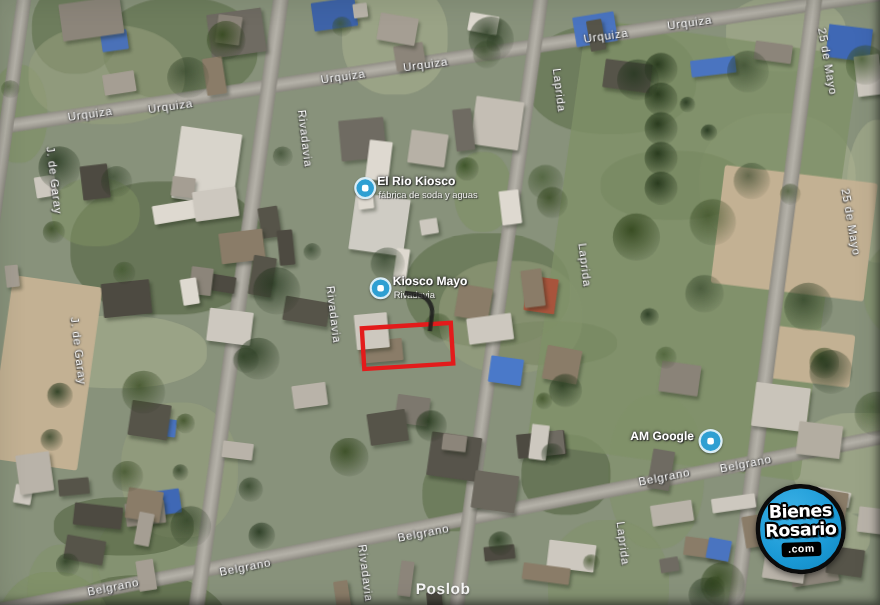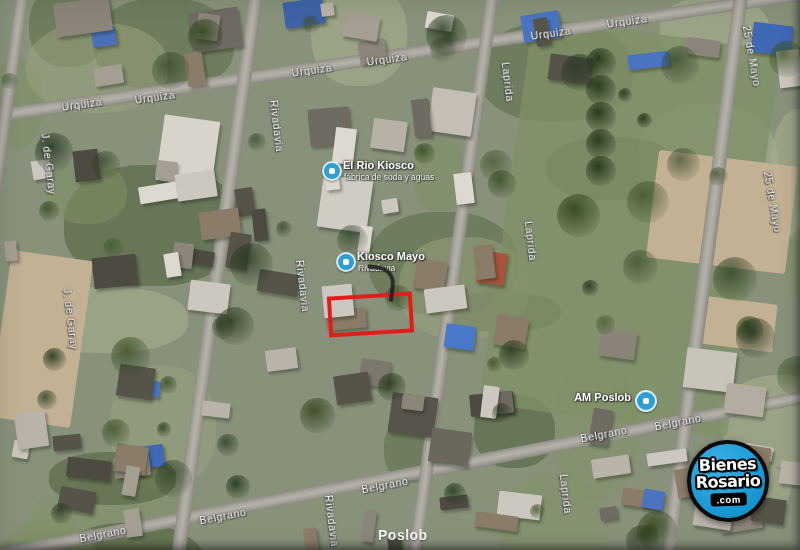--- a/index.html
+++ b/index.html
@@ -292,21 +292,21 @@
       <span class="poi-name" style="left: 343px; top: 159px;">El Rio Kiosco</span>
       <span class="poi-sub" style="left: 344px; top: 172px;">fábrica de soda y aguas</span>
       <div class="poi-marker" style="left: 336px; top: 252px; height: 16px; width: 16px; background: rgb(47, 159, 210); border: 2px solid rgb(217, 237, 246);">
         <div class="dot"></div>
       </div>
       <span class="poi-name" style="left: 357px; top: 250px;">Kiosco Mayo</span>
       <span class="poi-sub" style="left: 358px; top: 263px;">Rivadavia</span>
       <div class="poi-marker" style="left: 635px; top: 390px; height: 18px; width: 18px; background: rgb(47, 159, 210); border: 2px solid rgb(217, 237, 246);">
         <div class="dot"></div>
       </div>
-      <span class="poi-name" style="left: 631px; top: 391px; transform: translateX(-100%);">AM Poslob</span>
+      <span class="poi-name" style="left: 631px; top: 391px; transform: translateX(-100%);">AM Google</span>
     </div>
 
   <div id="highlight" style="left: 328px; top: 294px; width: 77px; height: 33px; border: 4px solid rgb(227, 27, 27); transform: rotate(-3.5deg);"></div>
   <div id="black-mark"></div>
 
   <div id="watermark">Poslob</div>
 
   <div id="logo" style="background: radial-gradient(circle at 38% 30%, rgb(61, 177, 230), rgb(27, 154, 214) 60%, rgb(17, 134, 191));">
     <div class="logo-word">Bienes</div>
     <div class="logo-word">Rosario</div>

